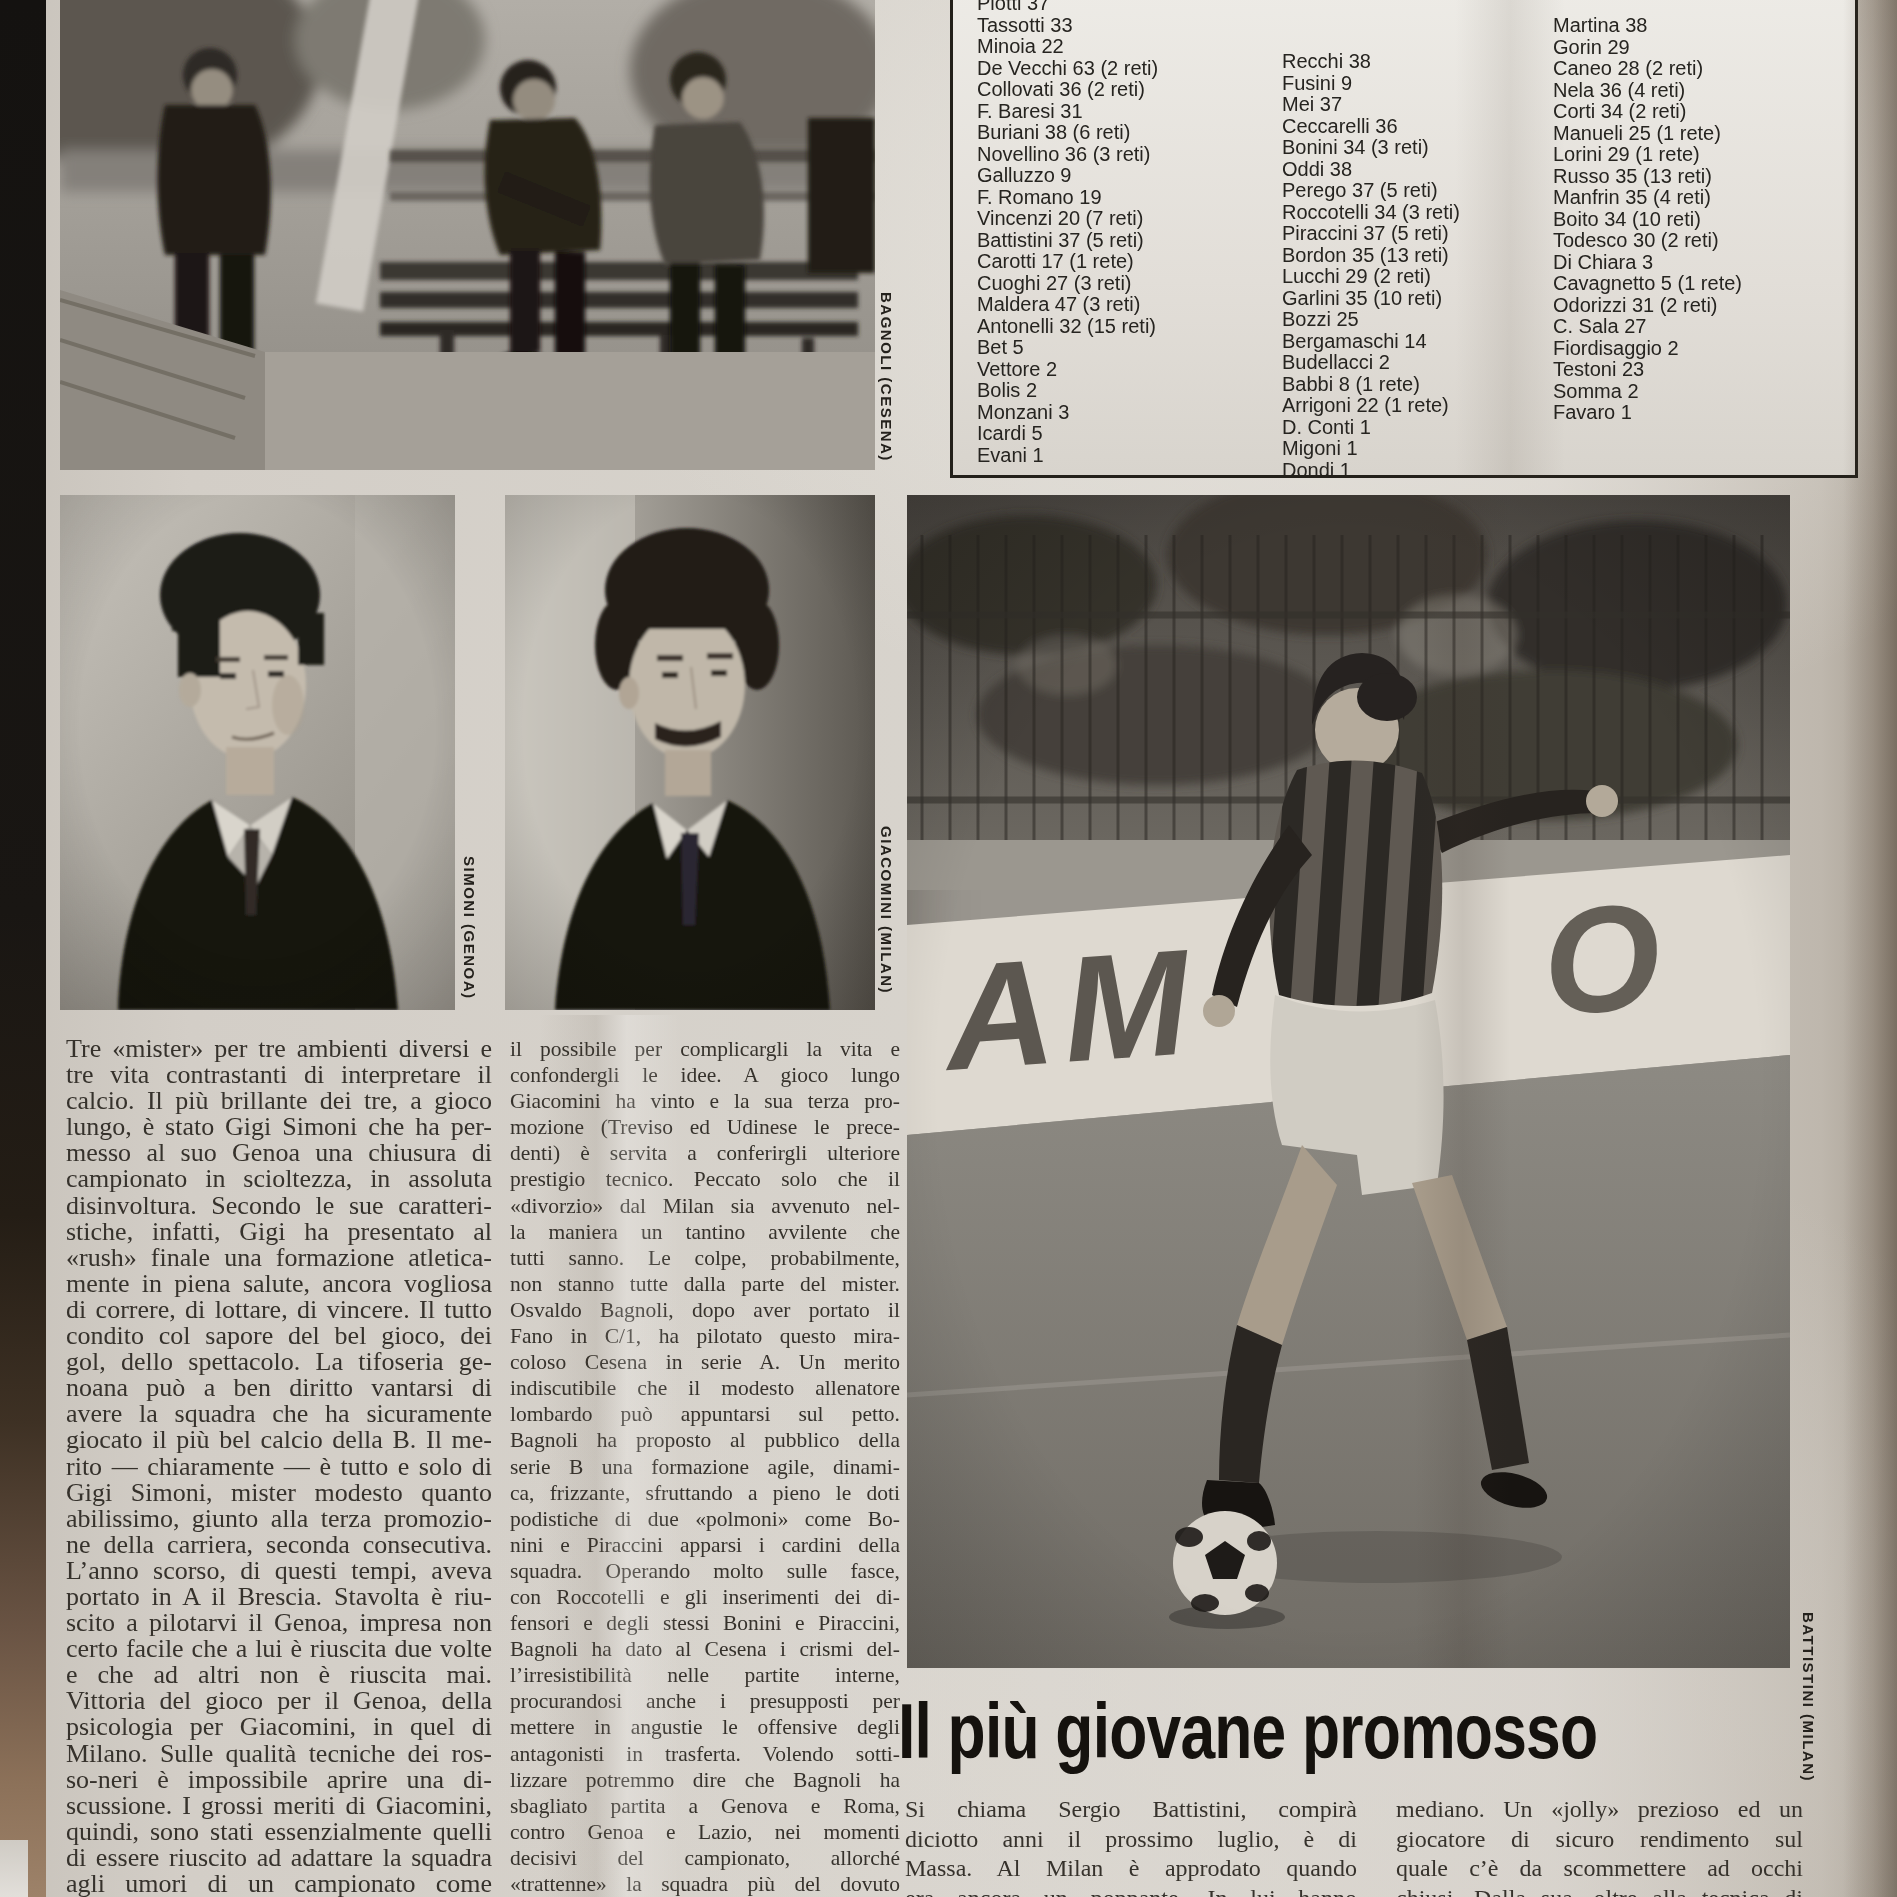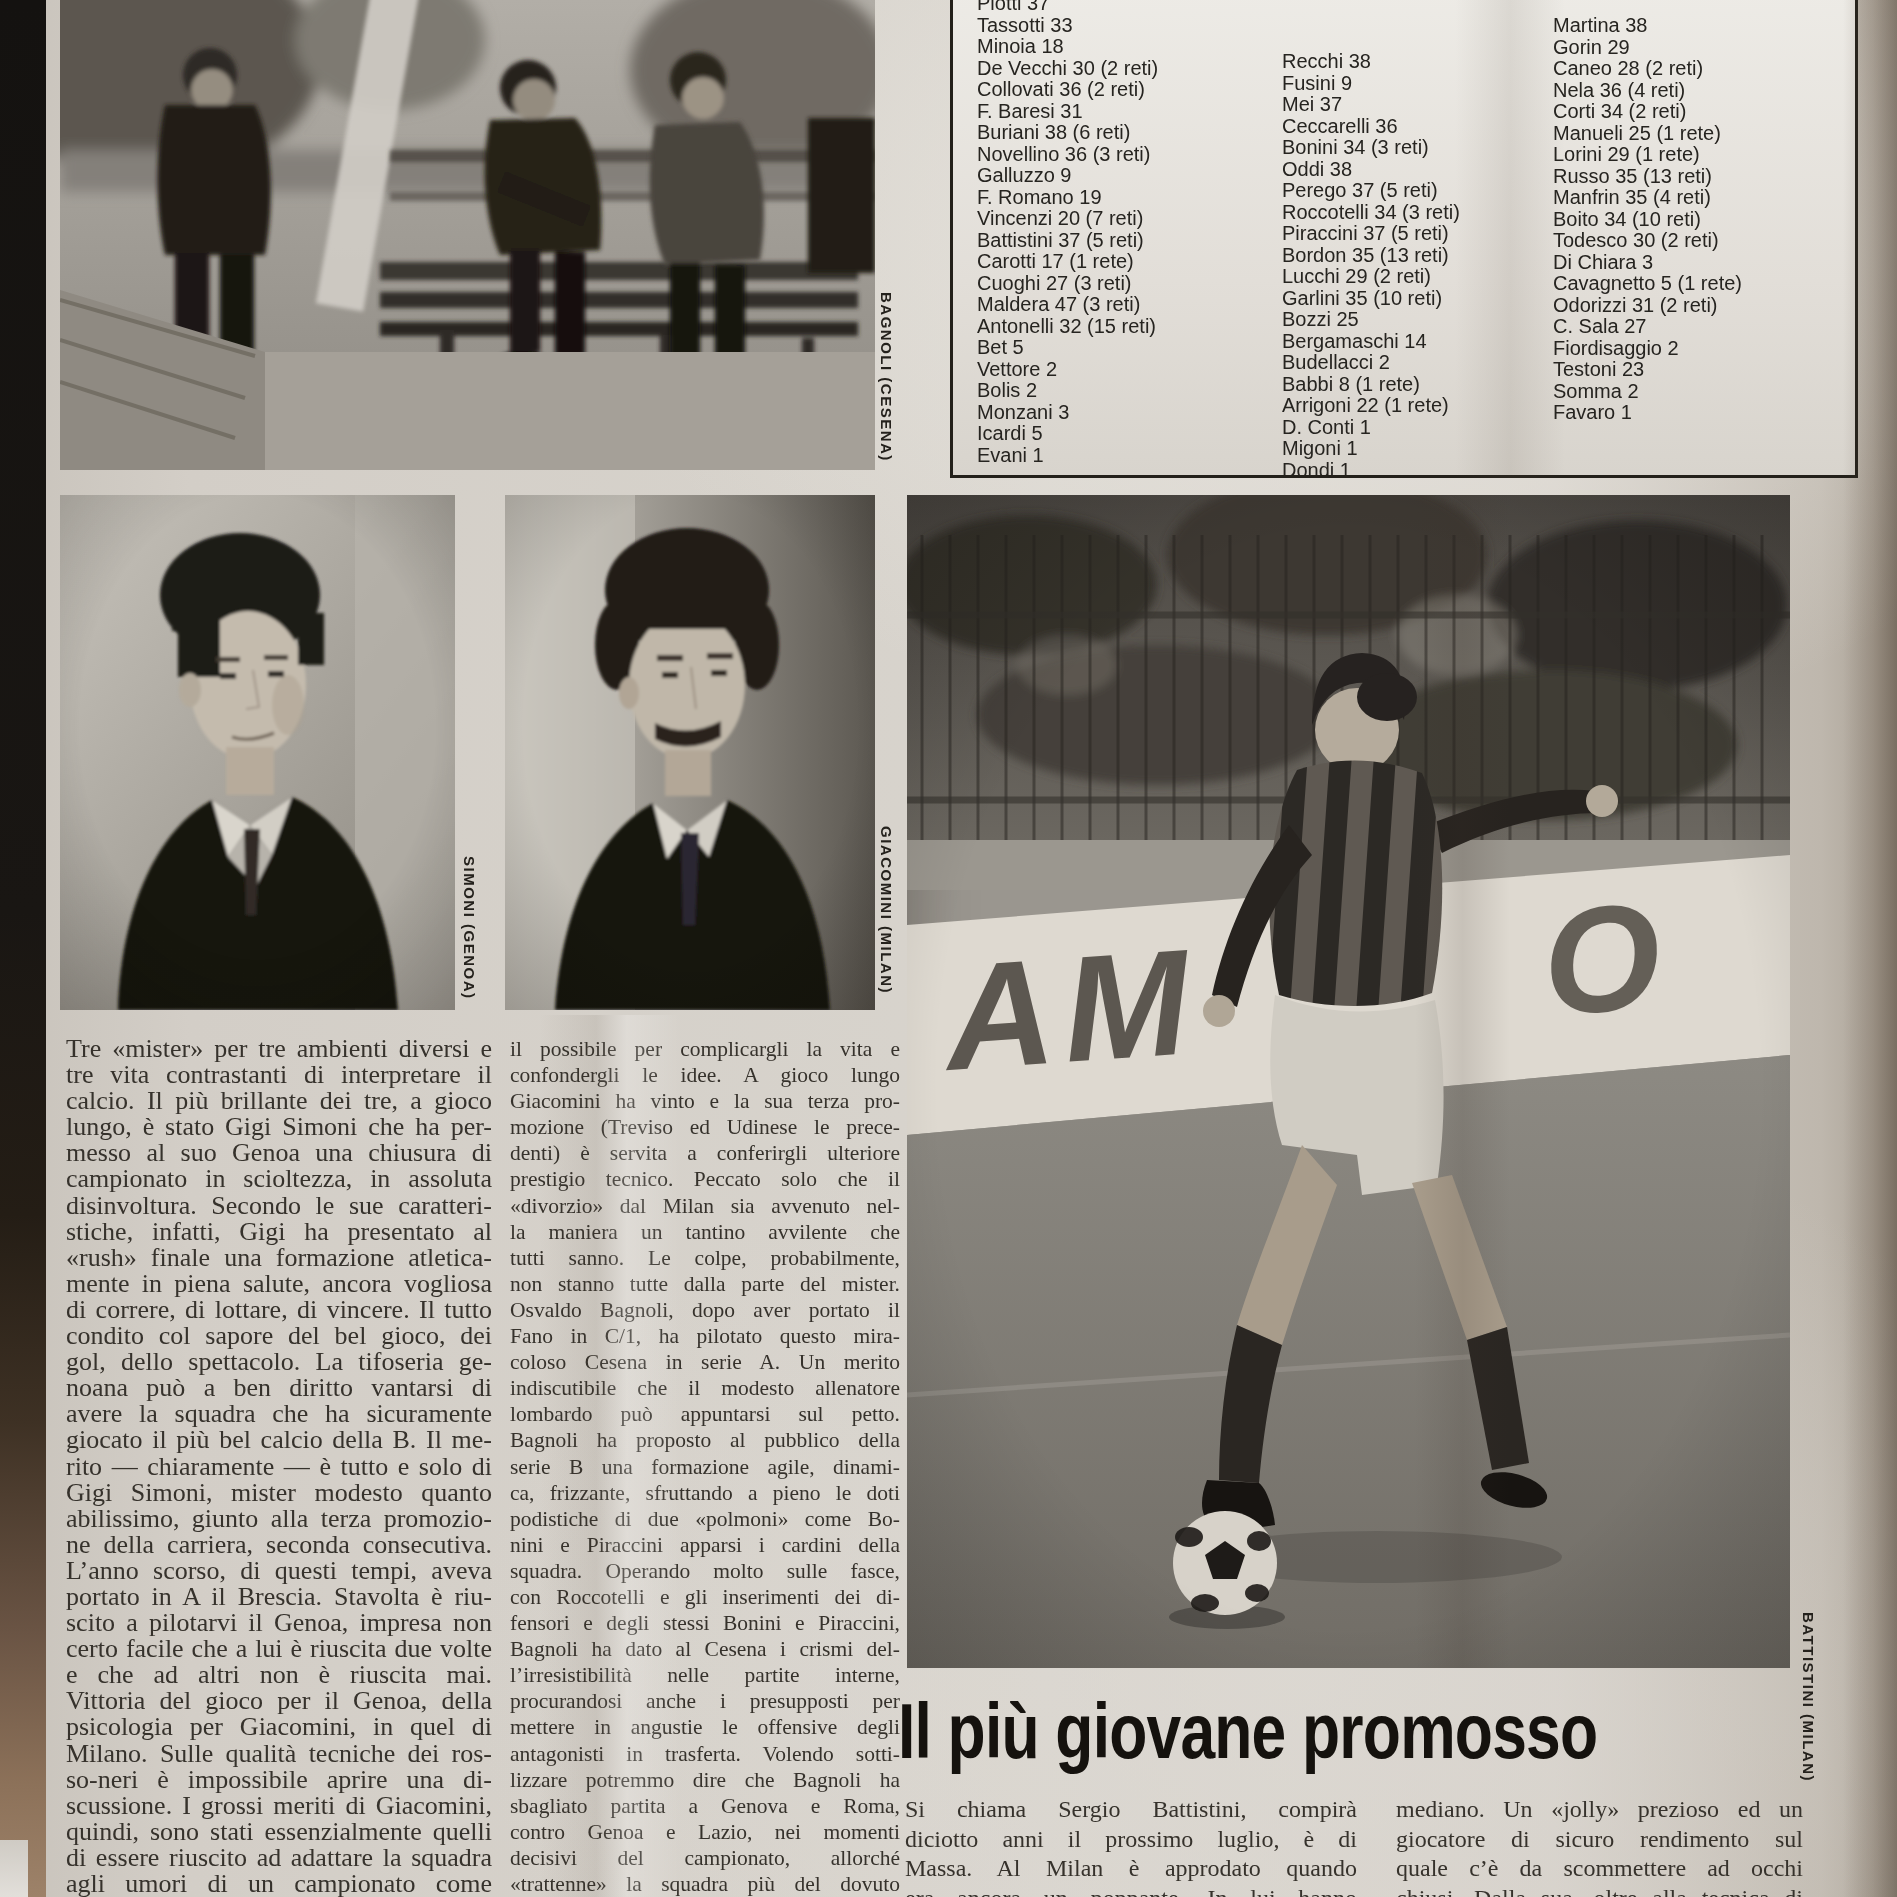--- a/index.html
+++ b/index.html
@@ -145,22 +145,22 @@
         <path d="M0,382 L175,438" fill="none"></path>
       </g>
     </svg>
   </div>
   <div class="vcap" id="cap-bagnoli">BAGNOLI (CESENA)</div>
 
   <div id="stats-box">
     <div class="stats-col" id="stats-col-1">
         <div>Piotti 37</div>
         <div>Tassotti 33</div>
-        <div>Minoia 18</div>
-        <div>De Vecchi 30 (2 reti)</div>
+        <div>Minoia 22</div>
+        <div>De Vecchi 63 (2 reti)</div>
         <div>Collovati 36 (2 reti)</div>
         <div>F. Baresi 31</div>
         <div>Buriani 38 (6 reti)</div>
         <div>Novellino 36 (3 reti)</div>
         <div>Galluzzo 9</div>
         <div>F. Romano 19</div>
         <div>Vincenzi 20 (7 reti)</div>
         <div>Battistini 37 (5 reti)</div>
         <div>Carotti 17 (1 rete)</div>
         <div>Cuoghi 27 (3 reti)</div>

